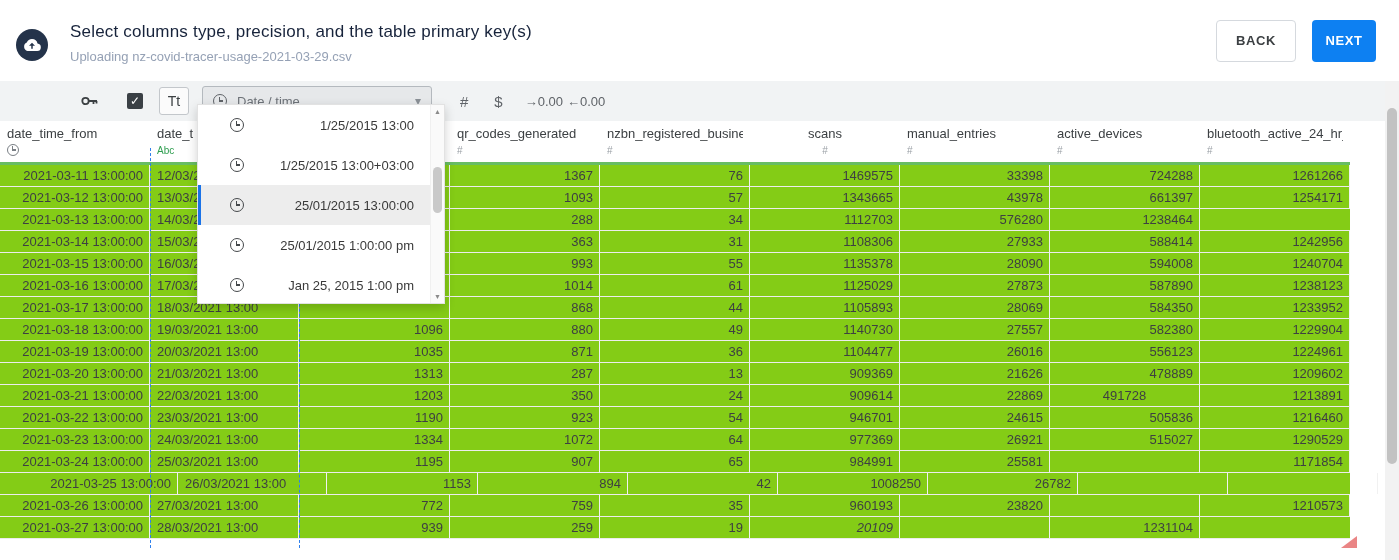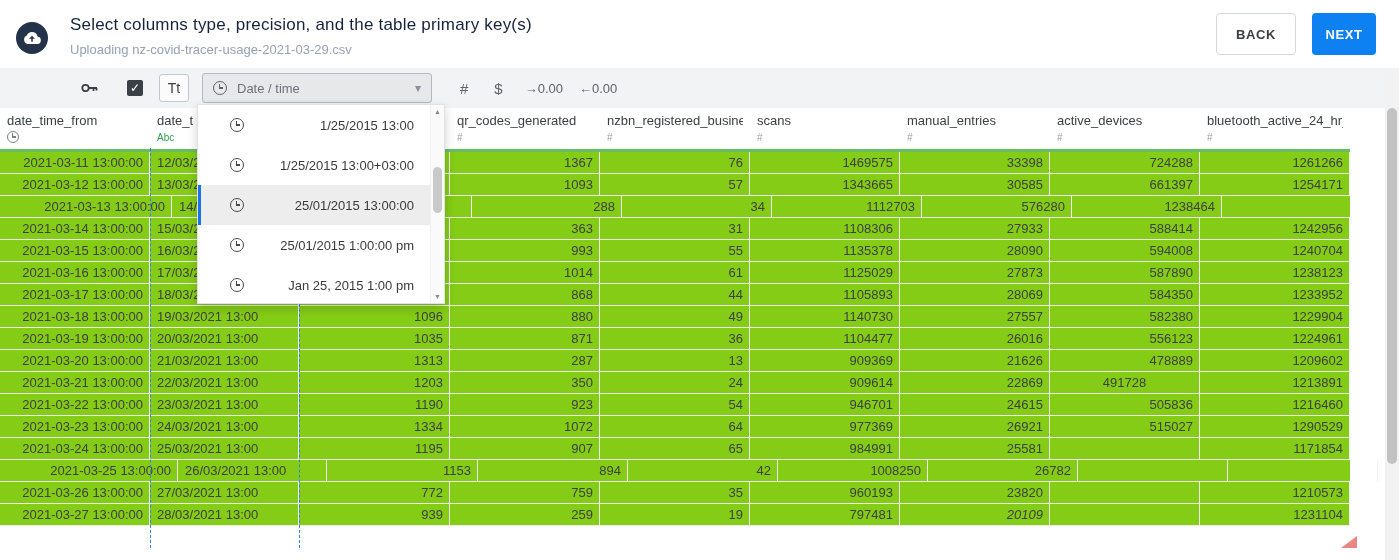--- a/index.html
+++ b/index.html
@@ -1,20 +1,20 @@
 <!DOCTYPE html>
 <html><head>
 <meta charset="utf-8">
 <style>
   *{margin:0;padding:0;box-sizing:border-box}
   html,body{width:1399px;height:560px;overflow:hidden}
   body{font-family:"Liberation Sans",sans-serif;background:#fff;position:relative}
 
   
-  .top{height:68px;display:flex;align-items:center;background:#fff;padding:0 23px 0 16px;position:relative;z-index:30}
+  .top{height:81px;display:flex;align-items:center;background:#fff;padding:0 23px 0 16px;position:relative;z-index:30}
   .upload-badge{width:32px;height:32px;border-radius:50%;background:#24334a;display:flex;align-items:center;justify-content:center;margin-top:8px;flex:none}
   .titles{margin-left:22px;margin-top:4px}
   .title{font-size:17px;color:#17233b;letter-spacing:.2px}
   .subtitle{font-size:13px;color:#95a1b5;margin-top:7px}
   .spacer{flex:1}
   .btn{height:42px;border-radius:4px;font-size:13px;font-weight:bold;letter-spacing:.6px;display:flex;align-items:center;justify-content:center;cursor:pointer;user-select:none}
   .btn-back{width:80px;background:#fff;border:1px solid #d5d9de;color:#3c4043}
   .btn-next{width:64px;background:#0d80f2;border:none;color:#fff;margin-left:16px}
 
   
@@ -22,21 +22,21 @@
   .key-ic{width:20px;height:20px;margin-right:27px;flex:none}
   .cbx{width:16px;height:16px;background:#3a4045;border-radius:2px;color:#fff;font-size:12px;line-height:16px;text-align:center;margin-right:16px;flex:none;cursor:pointer}
   .tt-btn{width:30px;height:28px;border:1px solid #c3c7cb;border-radius:3px;background:#fbfbfb;color:#3c4043;font-size:14px;display:flex;align-items:center;justify-content:center;margin-right:13px;cursor:pointer}
   .type-select{width:230px;height:30px;background:#e6e8ea;border:1px solid #b4b9be;border-radius:3px;display:flex;align-items:center;padding:0 10px;cursor:pointer}
   .type-select .val{margin-left:10px;font-size:13px;color:#6d7278}
   .type-select .chev{margin-left:auto;color:#8a9096;font-size:12px}
   .tb-ic{color:#5f6368;font-size:15px;cursor:pointer}
   .hash-ic{margin-left:28px}
   .dollar-ic{margin-left:26px}
   .dec-btn{margin-left:22px;font-size:13px;color:#5f6368;cursor:pointer;white-space:nowrap}
-  .dec-btn + .dec-btn{margin-left:16px}
+  .dec-btn + .dec-btn{margin-left:4px}
 
   
   .clock{display:inline-block;width:14px;height:14px;border:1.5px solid currentColor;border-radius:50%;position:relative;flex:none;color:#4a4e52}
   .clock::before{content:"";position:absolute;left:5px;top:1.8px;width:1.4px;height:4.4px;background:currentColor}
   .clock::after{content:"";position:absolute;left:5px;top:5.2px;width:4.4px;height:1.4px;background:currentColor}
   .clock.sm{width:12px;height:12px;border-width:1.3px;color:#7a7f85}
   .clock.sm::before{left:4.2px;top:1.4px;height:3.6px;width:1.2px}
   .clock.sm::after{left:4.2px;top:4.4px;width:3.6px;height:1.2px}
   .clock.gray{color:#5f6368}
 
@@ -130,21 +130,21 @@
       <div class="th" style="width: 150px;">
         <div class="col-name">qr_codes_generated</div>
         <div class="col-type"><span>#</span></div>
         <div class="bar"></div>
       </div>
       <div class="th" style="width: 150px;">
         <div class="col-name">nzbn_registered_busine</div>
         <div class="col-type"><span>#</span></div>
         <div class="bar"></div>
       </div>
-      <div class="th" style="width: 150px;">
+      <div class="th" style="width: 150px; text-align: center;">
         <div class="col-name">scans</div>
         <div class="col-type"><span>#</span></div>
         <div class="bar"></div>
       </div>
       <div class="th" style="width: 150px;">
         <div class="col-name">manual_entries</div>
         <div class="col-type"><span>#</span></div>
         <div class="bar"></div>
       </div>
       <div class="th" style="width: 150px;">
@@ -170,26 +170,26 @@
         <div class="td right" style="width: 150px;">724288</div>
         <div class="td right" style="width: 150px;">1261266</div>
       </div>
       <div class="tr">
         <div class="td right" style="width: 150px;">2021-03-12 13:00:00</div>
         <div class="td left" style="width: 149px;">13/03/2021 13:00</div>
         <div class="td right" style="width: 151px;"></div>
         <div class="td right" style="width: 150px;">1093</div>
         <div class="td right" style="width: 150px;">57</div>
         <div class="td right" style="width: 150px;">1343665</div>
-        <div class="td right" style="width: 150px;">30585</div>
+        <div class="td right" style="width: 150px;">43978</div>
         <div class="td right" style="width: 150px;">661397</div>
         <div class="td right" style="width: 150px;">1254171</div>
       </div>
       <div class="tr">
-        <div class="td right" style="width: 172px;">2021-03-13 13:00:00</div>
+        <div class="td right" style="width: 150px;">2021-03-13 13:00:00</div>
         <div class="td left" style="width: 149px;">14/03/2021 13:00</div>
         <div class="td right" style="width: 151px;"></div>
         <div class="td right" style="width: 150px;">288</div>
         <div class="td right" style="width: 150px;">34</div>
         <div class="td right" style="width: 150px;">1112703</div>
         <div class="td right" style="width: 150px;">576280</div>
         <div class="td right" style="width: 150px;">1238464</div>
       </div>
       <div class="tr">
         <div class="td right" style="width: 150px;">2021-03-14 13:00:00</div>
@@ -333,21 +333,20 @@
         <div class="td right" style="width: 150px;">23820</div>
         <div class="td right" style="width: 150px;"></div>
         <div class="td right" style="width: 150px;">1210573</div>
       </div>
       <div class="tr">
         <div class="td right" style="width: 150px;">2021-03-27 13:00:00</div>
         <div class="td left" style="width: 149px;">28/03/2021 13:00</div>
         <div class="td right" style="width: 151px;">939</div>
         <div class="td right" style="width: 150px;">259</div>
         <div class="td right" style="width: 150px;">19</div>
-        <div class="td right" style="width: 150px;">797481</div>
         <div class="td right" style="width: 150px; font-style: italic;">20109</div>
         <div class="td right" style="width: 150px;"></div>
         <div class="td right" style="width: 150px;">1231104</div>
       </div>
     </div>
 </div>
 
 <div class="dash l"></div>
 <div class="dash r"></div>
 

